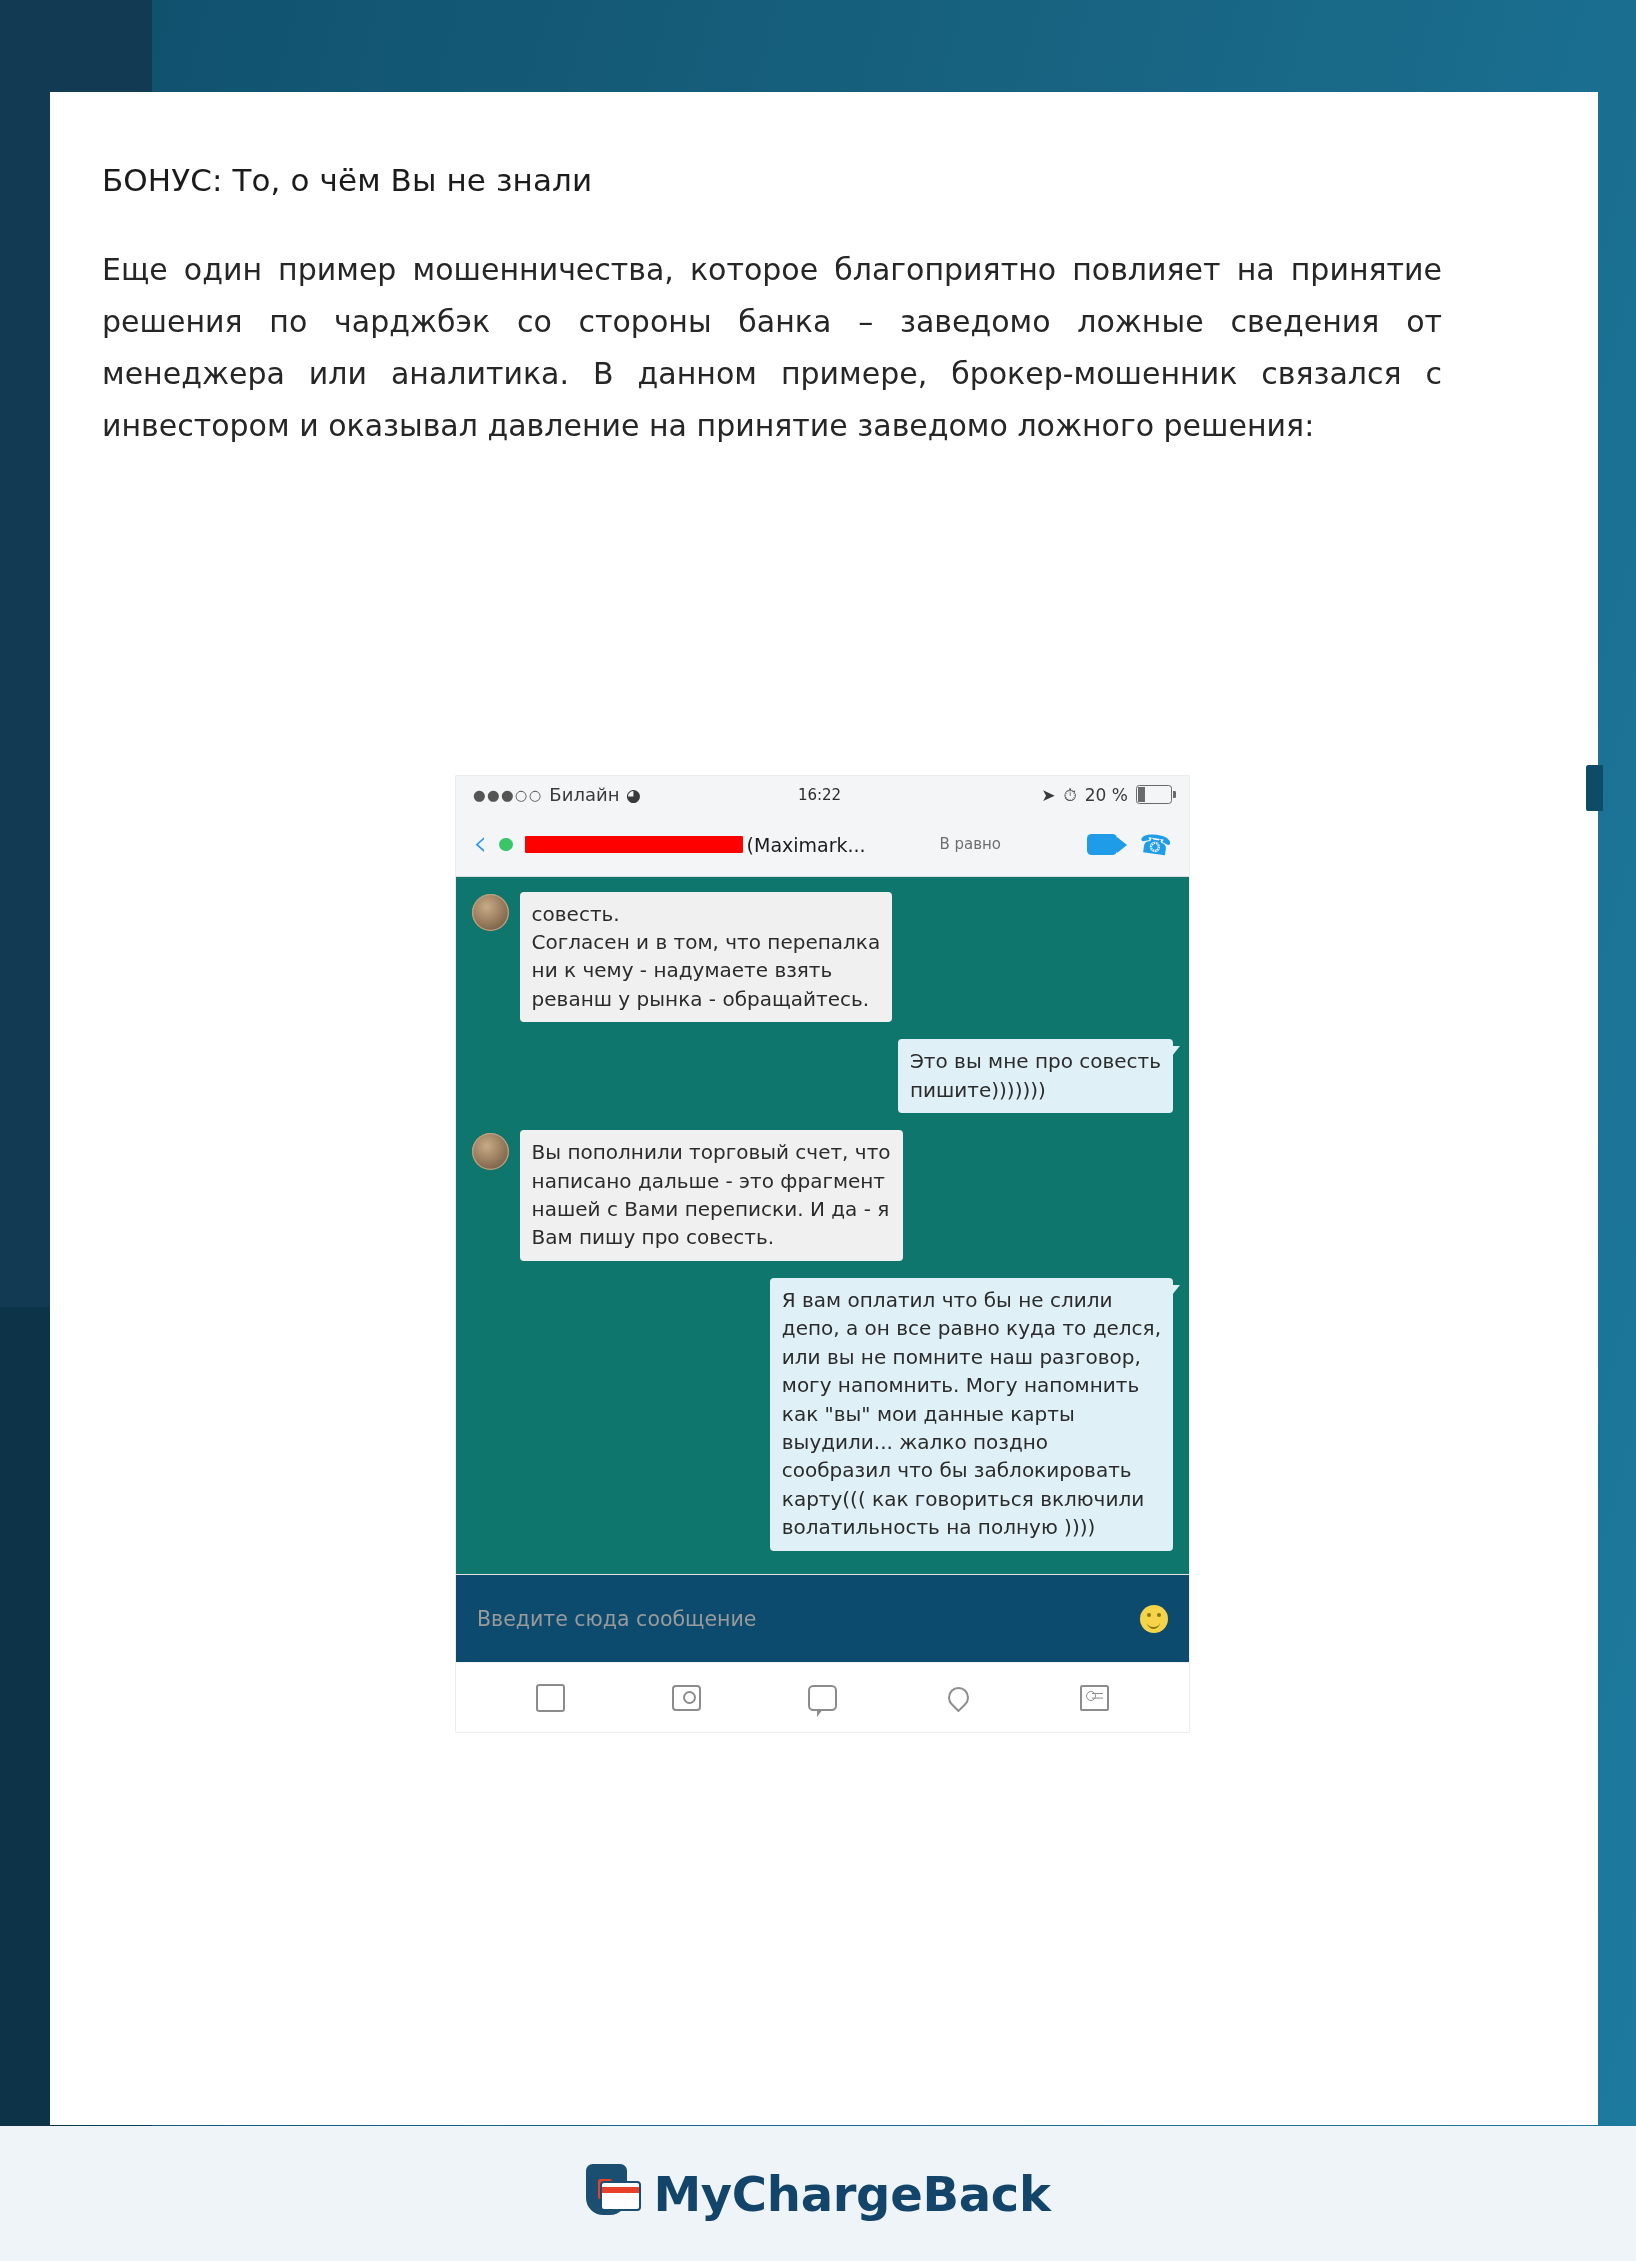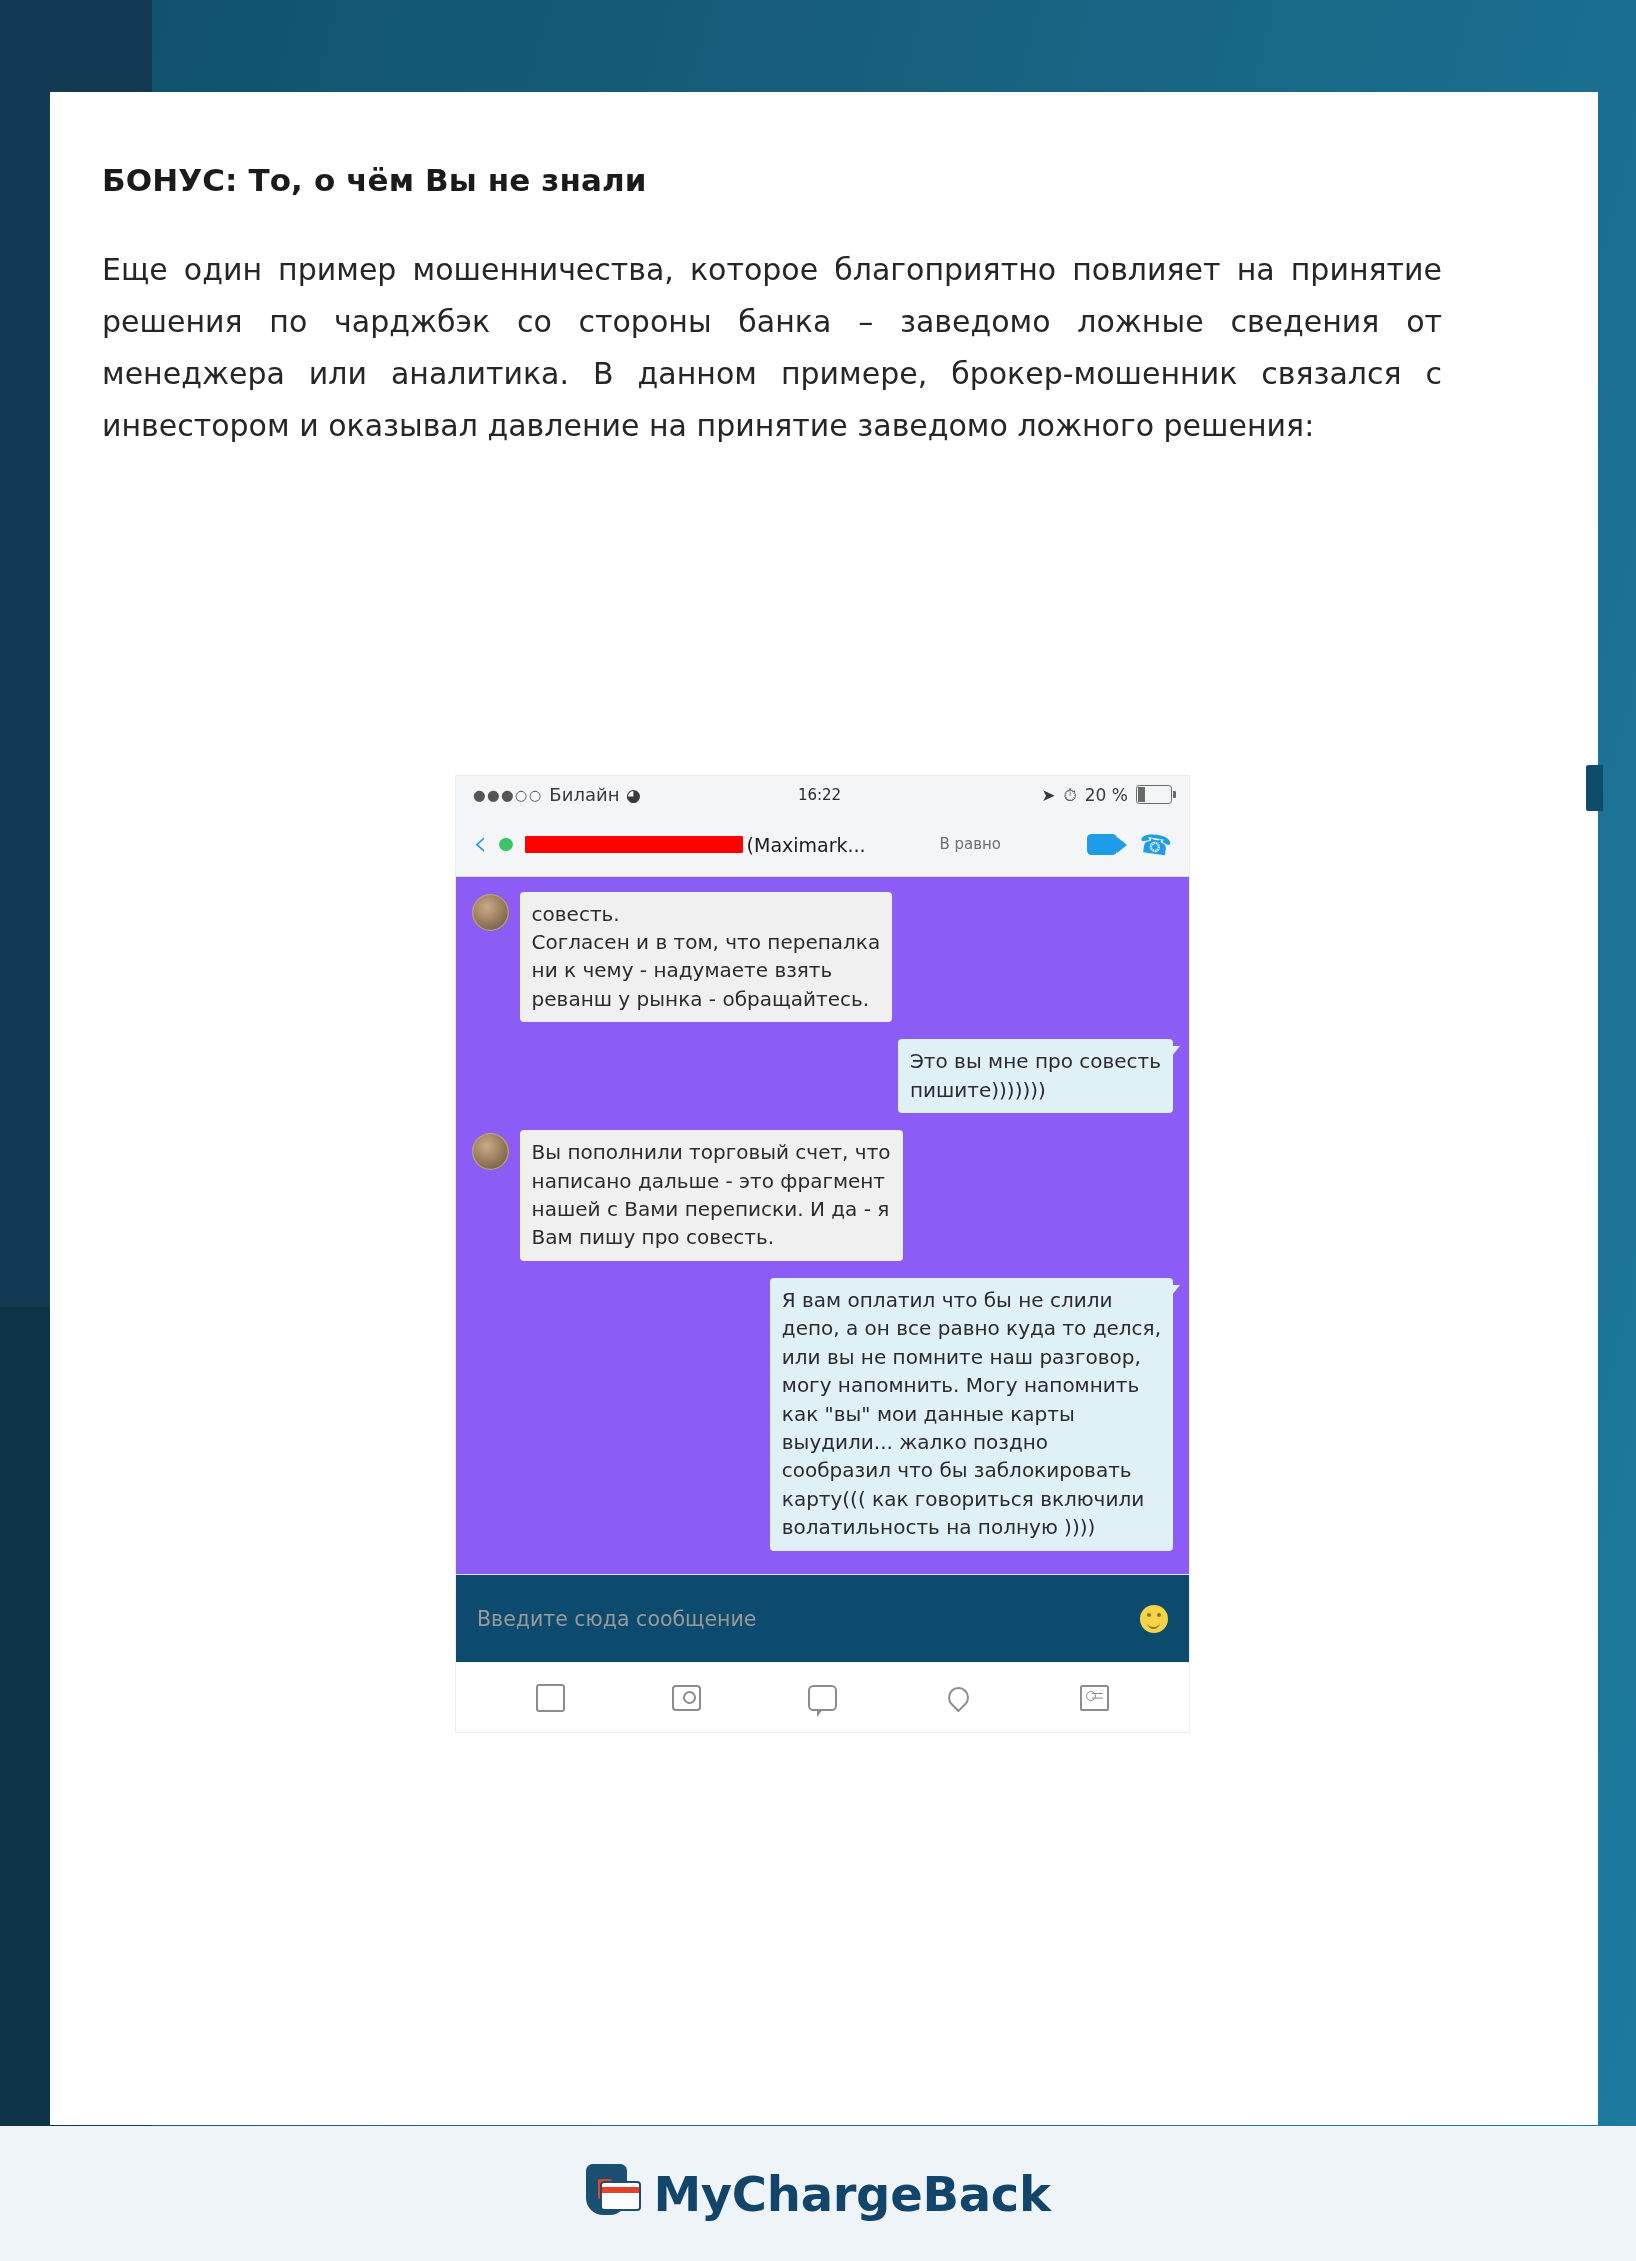--- a/index.html
+++ b/index.html
@@ -67,21 +67,21 @@
 
   
   .doc-inner {
     position: absolute;
     left: 102px;
     top: 162px;
     width: 1340px;
   }
   .doc-title {
     font-size: 31px;
-    font-weight: bold;
+    font-weight: normal;
     color: #1b1b1b;
     letter-spacing: 0.1px;
     margin: 0 0 46px 0;
   }
   .doc-paragraph {
     font-size: 30px;
     line-height: 1.73;
     color: #262626;
     text-align: justify;
     margin: 0;
@@ -226,21 +226,21 @@
     border-color: transparent transparent transparent #1e9ce8;
   }
   .phone-ico {
     color: #1e9ce8;
     font-size: 26.4px;
     transform: rotate(8deg);
   }
 
   
   .messages {
-    background: #8b5cf6;
+    background: #0f766e;
     padding: 14.5px 16px 6.6px 16px;
   }
   .msg-row {
     display: flex;
     align-items: flex-start;
     margin-bottom: 17px;
   }
   .msg-row.out { justify-content: flex-end; }
   .avatar {
     width: 37px; height: 37px;

